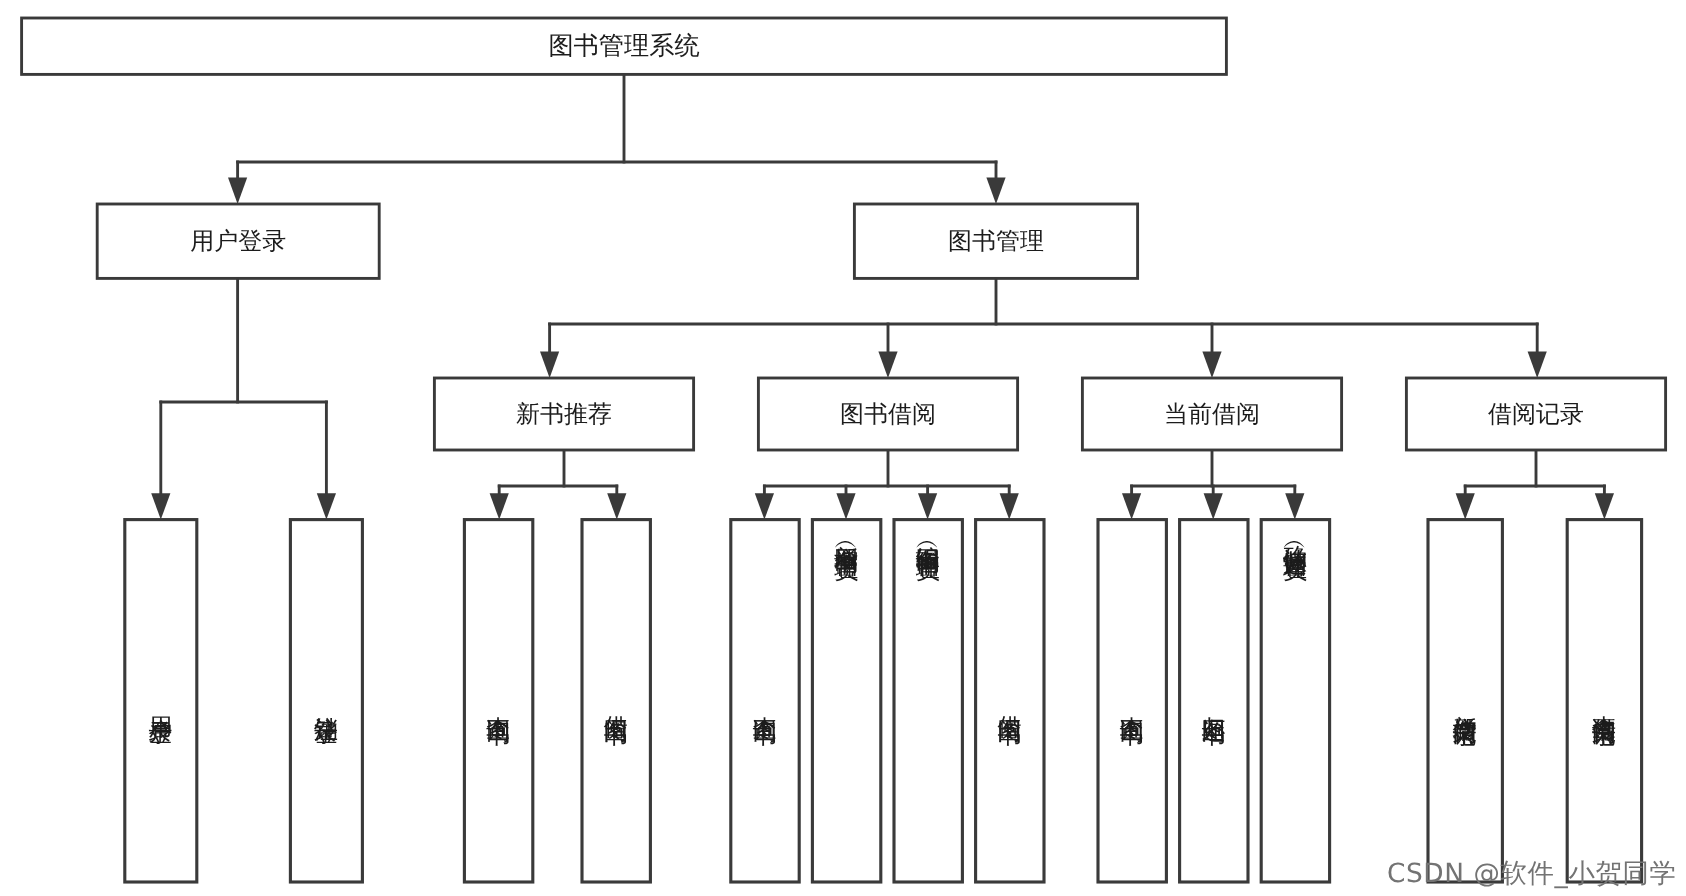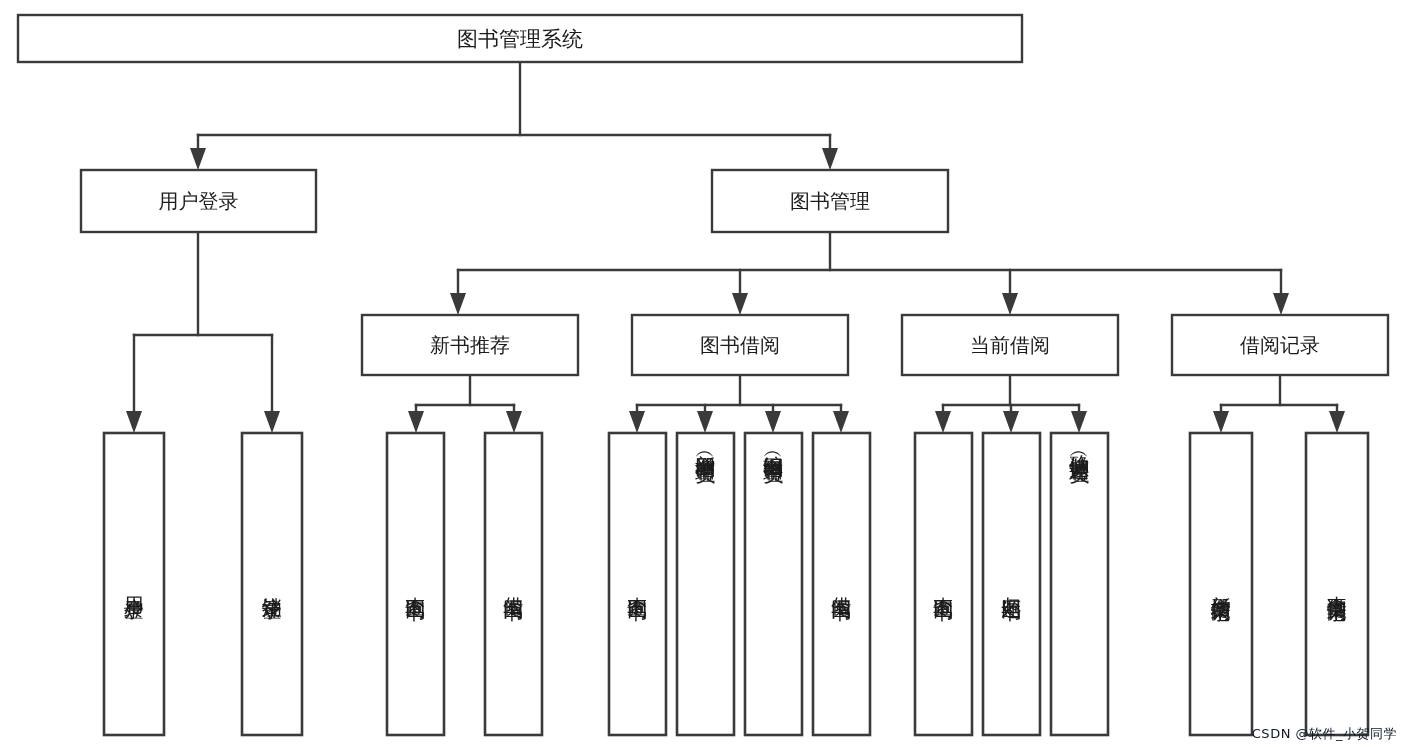--- a/index.html
+++ b/index.html
@@ -72,22 +72,22 @@
     letter-spacing: 1.5px;
     color: #1c1c1c;
     white-space: nowrap;
     text-align: center;
   }
   .watermark {
     position: absolute;
     right: 8px;
     bottom: 4px;
     font-family: "DejaVu Sans", "Liberation Sans", sans-serif;
-    font-size: 13px;
-    color: #0f172a;
+    font-size: 22px;
+    color: #737373;
     white-space: nowrap;
     letter-spacing: 0.5px;
   }
 </style>
 </head>
 <body>
 
 <div id="diagram-root">
 
   <svg class="diagram-canvas" viewBox="0 0 1405 747">

